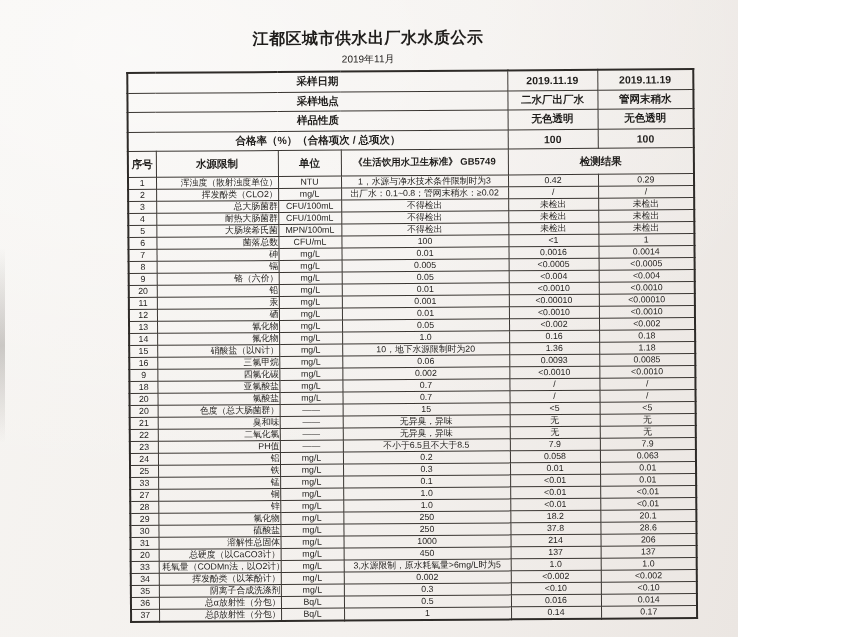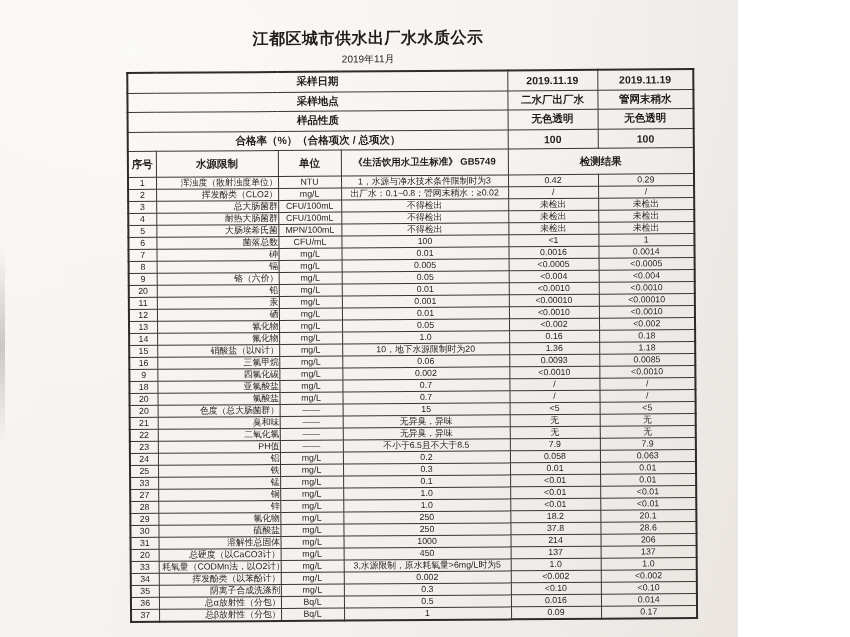--- a/index.html
+++ b/index.html
@@ -374,20 +374,20 @@
             <td class="c-unit">Bq/L</td>
             <td class="c-standard">0.5</td>
             <td class="c-r1">0.016</td>
             <td class="c-r2">0.014</td>
           </tr>
           <tr class="data-row">
             <td class="c-no">37</td>
             <td class="c-item">总β放射性（分包）</td>
             <td class="c-unit">Bq/L</td>
             <td class="c-standard">1</td>
-            <td class="c-r1">0.09</td>
+            <td class="c-r1">0.14</td>
             <td class="c-r2">0.17</td>
           </tr>
         </tbody>
     </table>
 
   </div>
 </div>
 
 </body></html>

